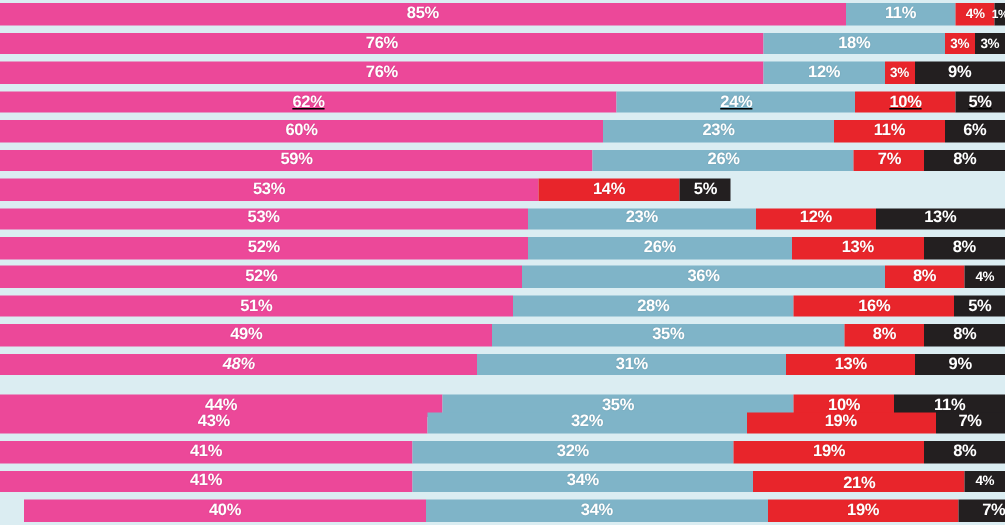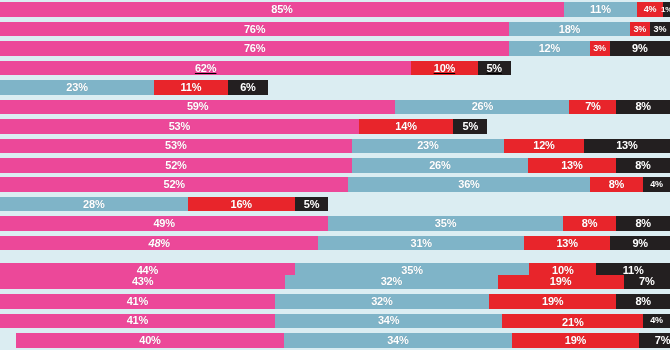--- a/index.html
+++ b/index.html
@@ -97,28 +97,34 @@
         <span class="seg-label" style="font-size: 9px;">3%</span>
       </div>
       <div class="seg seg-s3" style="width: 9%;">
         <span class="seg-label">9%</span>
       </div>
     </div>
     <div class="bar-row" style="position: absolute; left: 0px; top: 60.8056px; height: 14.5px; text-decoration: underline;">
       <div class="seg seg-s0" style="width: 61.3861%;">
         <span class="seg-label">62%</span>
       </div>
+      <div class="seg seg-s1" style="width: 23.7624%;">
+        <span class="seg-label">24%</span>
+      </div>
       <div class="seg seg-s2" style="width: 9.90099%;">
         <span class="seg-label">10%</span>
       </div>
       <div class="seg seg-s3" style="width: 4.9505%;">
         <span class="seg-label">5%</span>
       </div>
     </div>
     <div class="bar-row" style="position: absolute; left: 0px; top: 80.25px; height: 14.5px;">
+      <div class="seg seg-s0" style="width: 60%;">
+        <span class="seg-label">60%</span>
+      </div>
       <div class="seg seg-s1" style="width: 23%;">
         <span class="seg-label">23%</span>
       </div>
       <div class="seg seg-s2" style="width: 11%;">
         <span class="seg-label">11%</span>
       </div>
       <div class="seg seg-s3" style="width: 6%;">
         <span class="seg-label">6%</span>
       </div>
     </div>
@@ -183,20 +189,23 @@
         <span class="seg-label">36%</span>
       </div>
       <div class="seg seg-s2" style="width: 8%;">
         <span class="seg-label">8%</span>
       </div>
       <div class="seg seg-s3" style="width: 4%;">
         <span class="seg-label" style="font-size: 9px;">4%</span>
       </div>
     </div>
     <div class="bar-row" style="position: absolute; left: 0px; top: 196.917px; height: 14.5px;">
+      <div class="seg seg-s0" style="width: 51%;">
+        <span class="seg-label">51%</span>
+      </div>
       <div class="seg seg-s1" style="width: 28%;">
         <span class="seg-label">28%</span>
       </div>
       <div class="seg seg-s2" style="width: 16%;">
         <span class="seg-label">16%</span>
       </div>
       <div class="seg seg-s3" style="width: 5%;">
         <span class="seg-label">5%</span>
       </div>
     </div>

